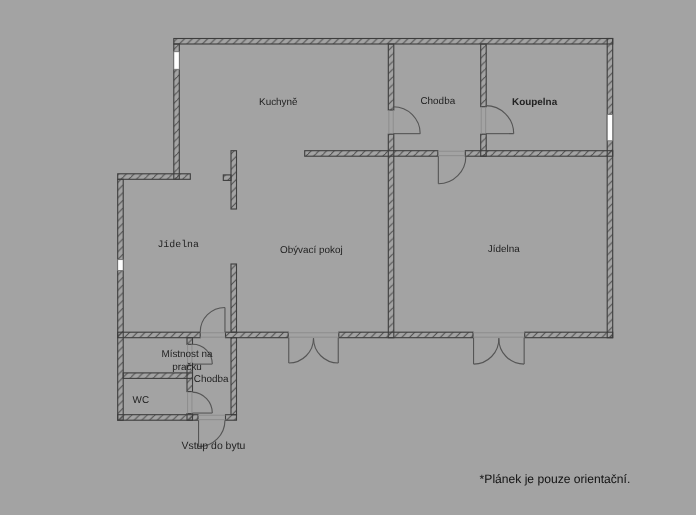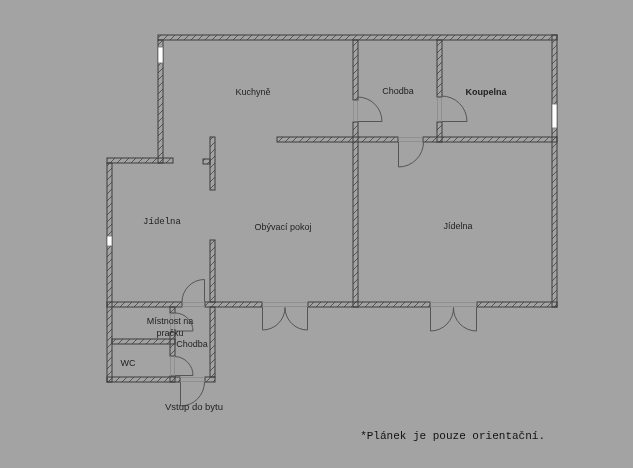--- a/index.html
+++ b/index.html
@@ -11,22 +11,22 @@
   .room-label{
     position:absolute;transform:translate(-50%,-50%);
     font-size:9px;line-height:1.3;color:#222;text-align:center;white-space:nowrap;
   }
   .room-label.wrap{white-space:normal;width:64px;}
   .entrance-label{
     position:absolute;transform:translate(-50%,-50%);
     font-size:9.5px;color:#222;white-space:nowrap;
   }
   .footnote{
-    position:absolute;right:88px;top:430px;
-    font-size:11px;color:#111;white-space:nowrap;font-family:Liberation Mono, monospace;
+    position:absolute;right:60px;top:430px;
+    font-size:11px;color:#111;white-space:nowrap;
   }
 </style>
 </head>
 <body>
 
 <div id="canvas">
 
   <svg id="plan-svg" width="633" height="468" viewBox="0 0 633 468">
     <defs>
       <pattern id="hatch" width="7" height="7" patternUnits="userSpaceOnUse">

